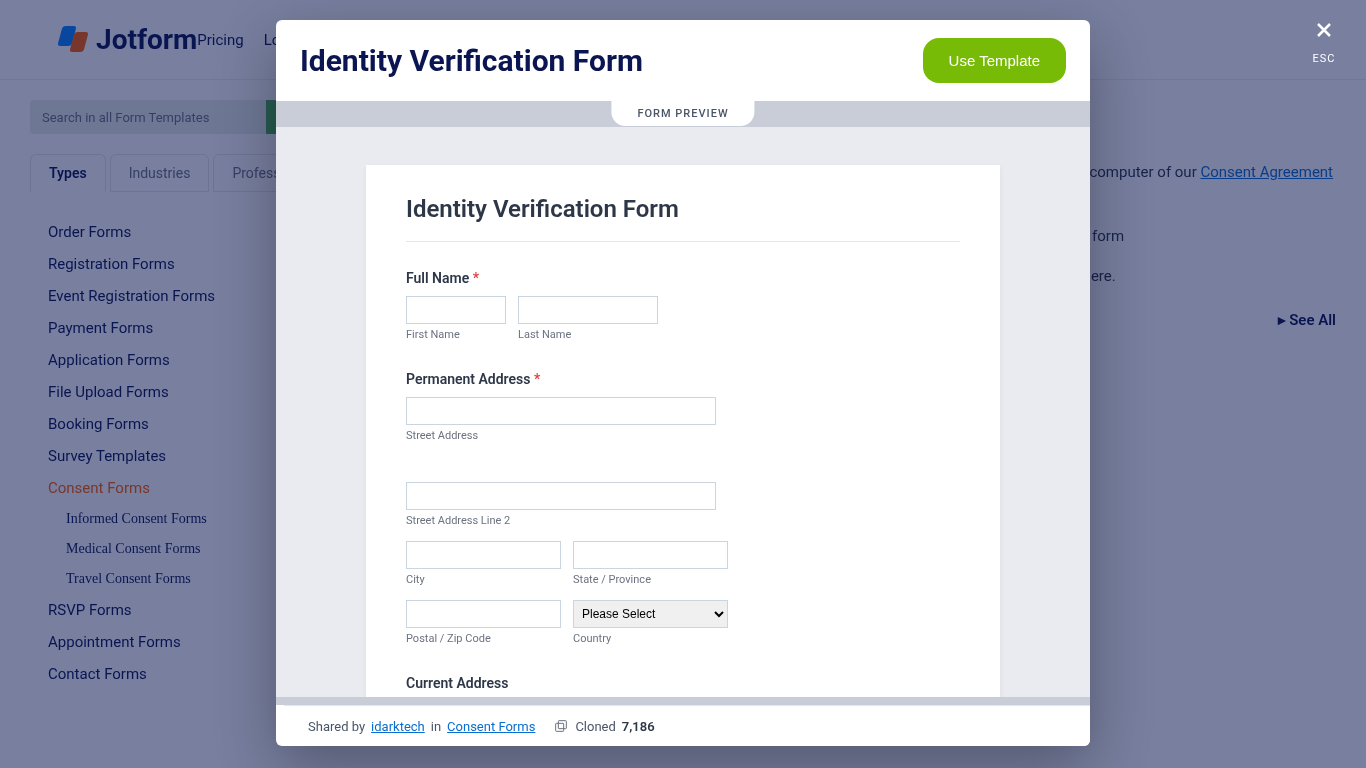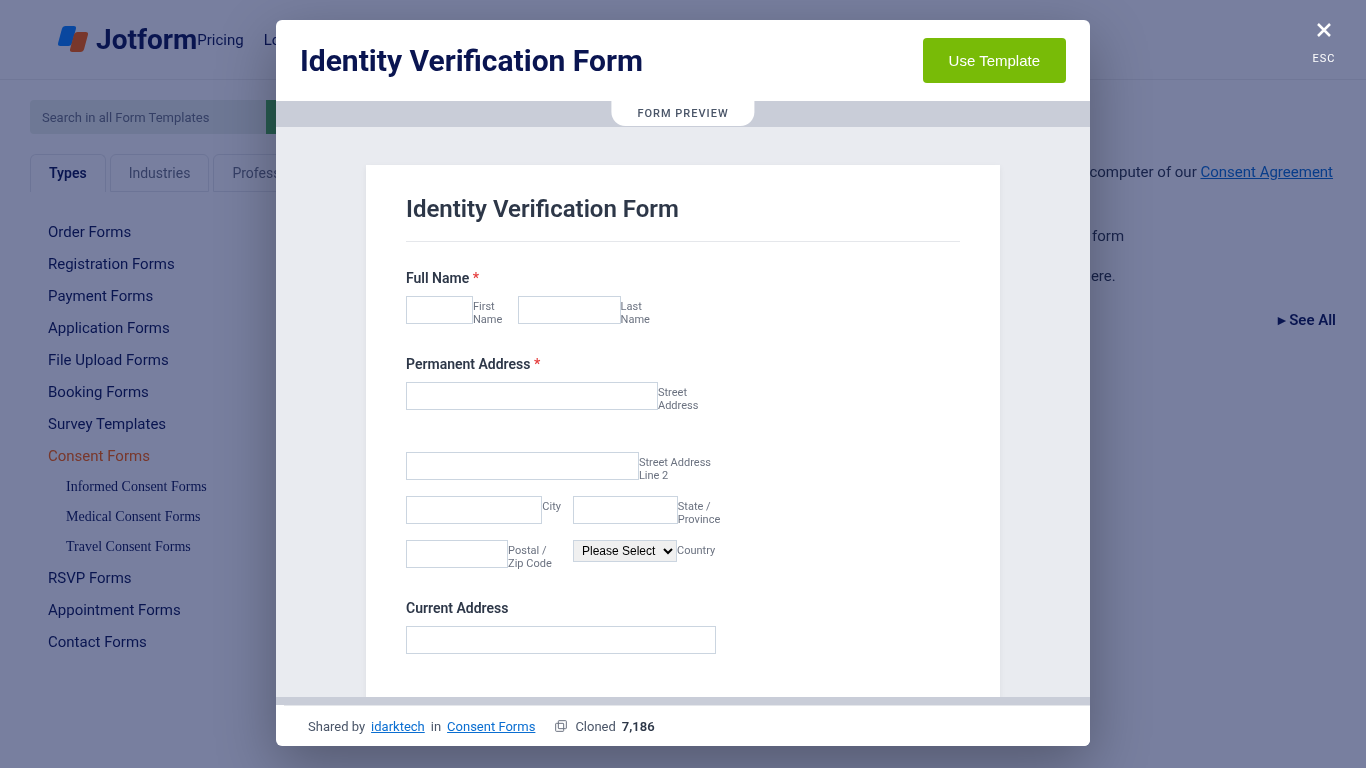--- a/index.html
+++ b/index.html
@@ -41,35 +41,35 @@
 
 
 .overlay { position: absolute; inset: 0; background: rgba(10, 21, 81, 0.55); }
 .close-x { position: absolute; top: 18px; right: 30px; color: #fff; text-align: center; cursor: pointer; }
 .close-x svg { width: 24px; height: 24px; }
 .esc { font-size: 11px; letter-spacing: 1px; margin-top: 6px; }
 
 .modal { position: absolute; top: 20px; left: 50%; transform: translateX(-50%); width: 814px; background: #fff; border-radius: 6px; overflow: hidden; box-shadow: 0 20px 60px rgba(0,0,0,0.3); }
 .modal-hdr { display: flex; justify-content: space-between; align-items: center; padding: 18px 24px; }
 .modal-title { font-size: 30px; font-weight: 700; color: #0a1551; }
-.use-btn { background: #78bb07; color: #fff; padding: 14px 26px; border-radius: 4px; font-size: 15px; font-weight: 500; cursor: pointer; border: none; }
+.use-btn { background: #78bb07; color: #fff; padding: 14px 26px; border-radius: 16px; font-size: 15px; font-weight: 500; cursor: pointer; border: none; }
 
 .preview-band { background: #c9cdd8; height: 26px; position: relative; }
 .preview-tab { position: absolute; left: 50%; transform: translateX(-50%); top: 0; background: #fff; padding: 6px 26px; font-size: 11px; letter-spacing: 1px; color: #4a5568; border-radius: 0 0 14px 14px; font-weight: 500; }
 
 .form-area { background: #e9ebf0; padding: 38px 90px 0 90px; height: 570px; overflow: hidden; }
 .form-card { background: #fff; padding: 30px 40px; min-height: 100%; box-shadow: 0 2px 6px rgba(0,0,0,0.06); }
 .form-title { font-size: 24px; font-weight: 600; color: #2d3748; padding-bottom: 18px; border-bottom: 1px solid #e5e7eb; margin-bottom: 28px; }
 .fgroup { margin-bottom: 30px; }
 .flabel { font-size: 14px; font-weight: 600; color: #2d3748; margin-bottom: 10px; display: block; }
 .req { color: #e53e3e; }
 .frow { display: flex; gap: 12px; }
-.ffield { display: flex; flex-direction: row; }
+.ffield { display: flex; flex-direction: column; }
 .finput { border: 1px solid #cbd5e0; height: 28px; padding: 0 6px; font-size: 13px; width: 100%; }
-.fselect { border: 1px solid #cbd5e0; height: 22px; background: #f0f0f0; font-size: 12px; padding: 0 4px; }
+.fselect { border: 1px solid #cbd5e0; height: 28px; background: #f0f0f0; font-size: 12px; padding: 0 4px; }
 .fsub { font-size: 11px; color: #6b7280; margin-top: 4px; }
 .w-sm { width: 100px; }
 .w-md { width: 140px; }
 .w-lg { width: 310px; }
 .w-half { width: 155px; }
 
 .modal-ftr { background: #fff; border-top: 1px solid #e5e7eb; padding: 12px 24px; font-size: 13px; color: #4a5568; display: flex; align-items: center; gap: 6px; margin-left: 8px; }
 .ftr-link { color: #0a6ed1; text-decoration: underline; cursor: pointer; }
 .clone-ico { margin-left: 12px; display: inline-flex; }
 .bold { font-weight: 600; color: #2d3748; }
@@ -104,20 +104,24 @@
         <div class="tab">Profession</div>
       </div>
       <div class="cat-list" id="cat-list">
           <div class="cat-item">
             <span>Order Forms</span>
             <span class="cat-count">895</span>
           </div>
           <div class="cat-item">
             <span>Registration Forms</span>
             <span class="cat-count">832</span>
+          </div>
+          <div class="cat-item">
+            <span>Event Registration Forms</span>
+            <span class="cat-count">386</span>
           </div>
           <div class="cat-item">
             <span>Payment Forms</span>
             <span class="cat-count">159</span>
           </div>
           <div class="cat-item">
             <span>Application Forms</span>
             <span class="cat-count">882</span>
           </div>
           <div class="cat-item">

